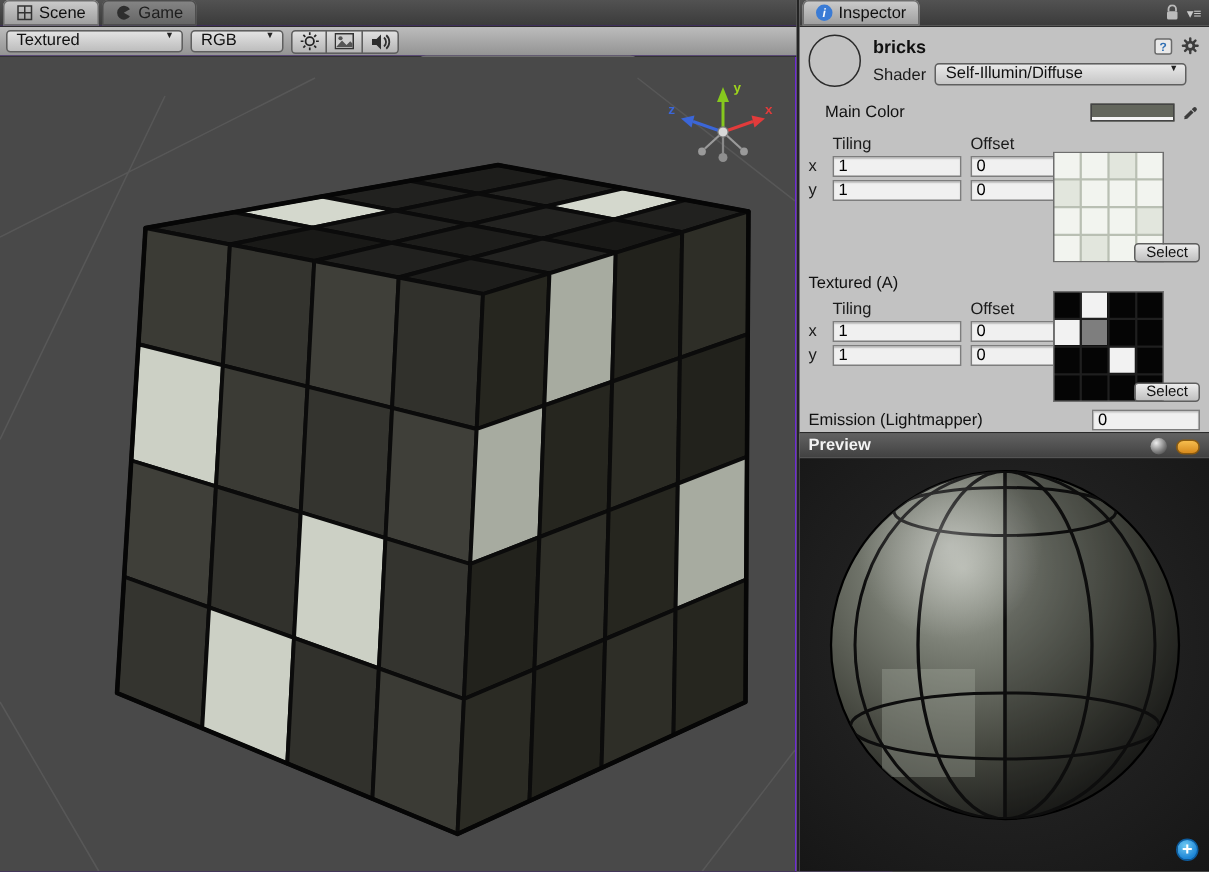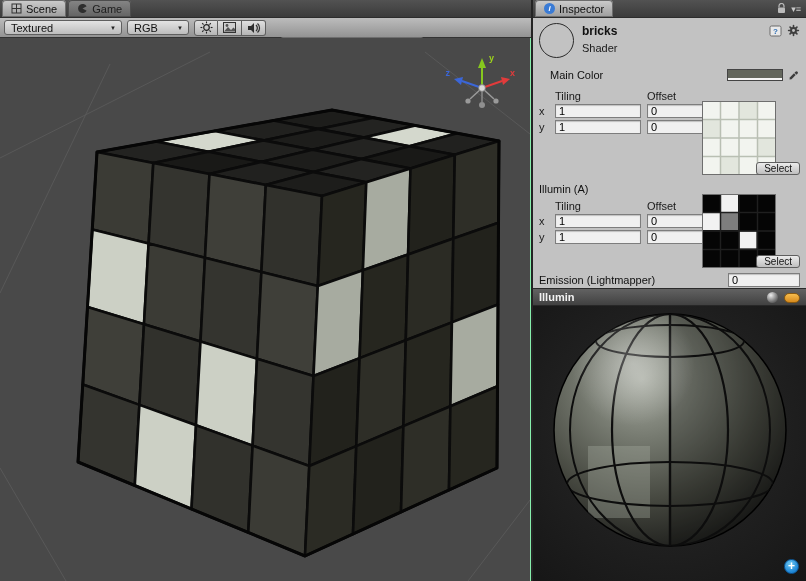--- a/index.html
+++ b/index.html
@@ -8,23 +8,23 @@
 
   
   .tabstrip{height:18px;background:linear-gradient(#525252,#3b3b3b);display:flex;align-items:flex-end;padding-left:2px;position:relative;border-bottom:1px solid #2c2c2c;}
   .tab{height:17px;display:flex;align-items:center;gap:4px;padding:0 9px;margin-right:2px;border-radius:4px 4px 0 0;font-size:11px;line-height:16px;}
   .tab.active{background:linear-gradient(#cdcdcd,#9d9d9d);color:#101010;box-shadow:inset 0 0 0 1px #6d6d6d;}
   .tab.inactive{background:linear-gradient(#868686,#636363);color:#1d1d1d;box-shadow:inset 0 0 0 1px #4d4d4d;}
   .pane-menu{position:absolute;right:5px;top:3px;color:#c9c9c9;font-size:9px;letter-spacing:1px;cursor:default;}
   .strip-icons{position:absolute;right:5px;top:3px;display:flex;align-items:center;gap:5px;color:#c9c9c9;font-size:9px;}
 
   
-  .scene-pane{position:absolute;left:0;top:0;width:595px;height:581px;background:#86efac;}
+  .scene-pane{position:absolute;left:0;top:0;width:595px;height:581px;background:#6d28d9;}
   .scene-toolbar{height:20px;background:linear-gradient(#bcbcbc,#939393);border-bottom:1px solid #333;display:flex;align-items:center;padding:0 4px;gap:5px;}
-  .dropdown{height:15px;display:flex;align-items:center;gap:5px;padding:0 5px 0 6px;background:linear-gradient(#e3e3e3,#bdbdbd);border:1px solid #5f5f5f;border-radius:3px;color:#111;}
+  .dropdown{height:15px;display:flex;gap:5px;padding:0 5px 0 6px;background:linear-gradient(#e3e3e3,#bdbdbd);border:1px solid #5f5f5f;border-radius:3px;color:#111;}
   .dropdown .dd-arrow{font-size:6px;color:#222;line-height:1;}
   .dd-textured{width:118px;justify-content:space-between;}
   .dd-rgb{width:62px;justify-content:space-between;}
   .btn-group{display:flex;}
   .tool-btn{width:24px;height:16px;display:flex;align-items:center;justify-content:center;background:linear-gradient(#e0e0e0,#b5b5b5);border:1px solid #5f5f5f;border-left:none;}
   .tool-btn:first-child{border-left:1px solid #5f5f5f;border-radius:3px 0 0 3px;}
   .tool-btn:last-child{border-radius:0 3px 3px 0;}
   .search-pill{margin-left:6px;width:150px;height:14px;border-radius:8px;background:#cdcdcd;border:1px solid #6e6e6e;display:flex;align-items:center;padding:0 6px;gap:3px;color:#666;box-shadow:inset 0 1px 2px rgba(0,0,0,.25);margin-top:32px;}
   .viewport{position:relative;width:530px;height:543px;background:#494949;overflow:hidden;}
   .viewport svg{position:absolute;left:0;top:0;}
@@ -250,20 +250,24 @@
       </div>
     </div>
 
     <div class="insp-body">
       <div class="mat-header">
         <div class="mat-sphere"></div>
         <div class="mat-head-right">
           <div class="mat-name">bricks</div>
           <div class="shader-row">
             <span class="shader-label">Shader</span>
+            <div class="dropdown dd-shader">
+              <span>Self-Illumin/Diffuse</span>
+              <span class="dd-arrow">▼</span>
+            </div>
           </div>
         </div>
         <div class="mat-head-icons">
           <span class="icon">
             <svg width="13" height="12" viewBox="0 0 13 12">
                 <rect x="1" y="1" width="11" height="10" rx="1.5" fill="#e9e9e9" stroke="#6a6a6a" stroke-width="1"></rect>
                 <text x="6.5" y="9" font-size="8" font-weight="bold" fill="#2f6fb4" text-anchor="middle">?</text>
               </svg>
           </span>
           <span class="icon">
@@ -322,21 +326,21 @@
                 <line x1="37" y1="0" x2="37" y2="74"></line>
                 <line x1="55.5" y1="0" x2="55.5" y2="74"></line>
             </g>
             <rect x="0.5" y="0.5" width="73" height="73" fill="none" stroke="#6e6e6e"></rect>
           </svg>
           <button class="select-btn">Select</button>
         </div>
       </div>
 
       <div class="tex-section">
-        <div class="sec-label">Illumin (A)</div>
+        <div class="sec-label">Textured (A)</div>
         <div class="tiling-grid">
           <span></span>
           <span class="tg-head">Tiling</span>
           <span class="tg-head">Offset</span>
           <span class="tg-axis">x</span>
           <input class="tfield" value="1" style="">
           <input class="tfield" value="0" style="">
           <span class="tg-axis">y</span>
           <input class="tfield" value="1" style="">
           <input class="tfield" value="0" style="">
@@ -363,21 +367,21 @@
       </div>
 
       <div class="emission-row">
         <span class="prop-label">Emission (Lightmapper)</span>
         <span class="spacer"></span>
         <input class="tfield emission-input" value="0" style="">
       </div>
     </div>
 
     <div class="preview-header">
-      <span>Illumin</span>
+      <span>Preview</span>
       <div class="preview-icons">
         <span class="pv-sphere-icon"></span>
         <span class="pv-lit-icon"></span>
       </div>
     </div>
 
     <div class="preview-area">
       <svg width="273" height="275" viewBox="0 0 273 275">
         <defs>
           <radialGradient id="pvbg" cx="50%" cy="45%" r="75%">

